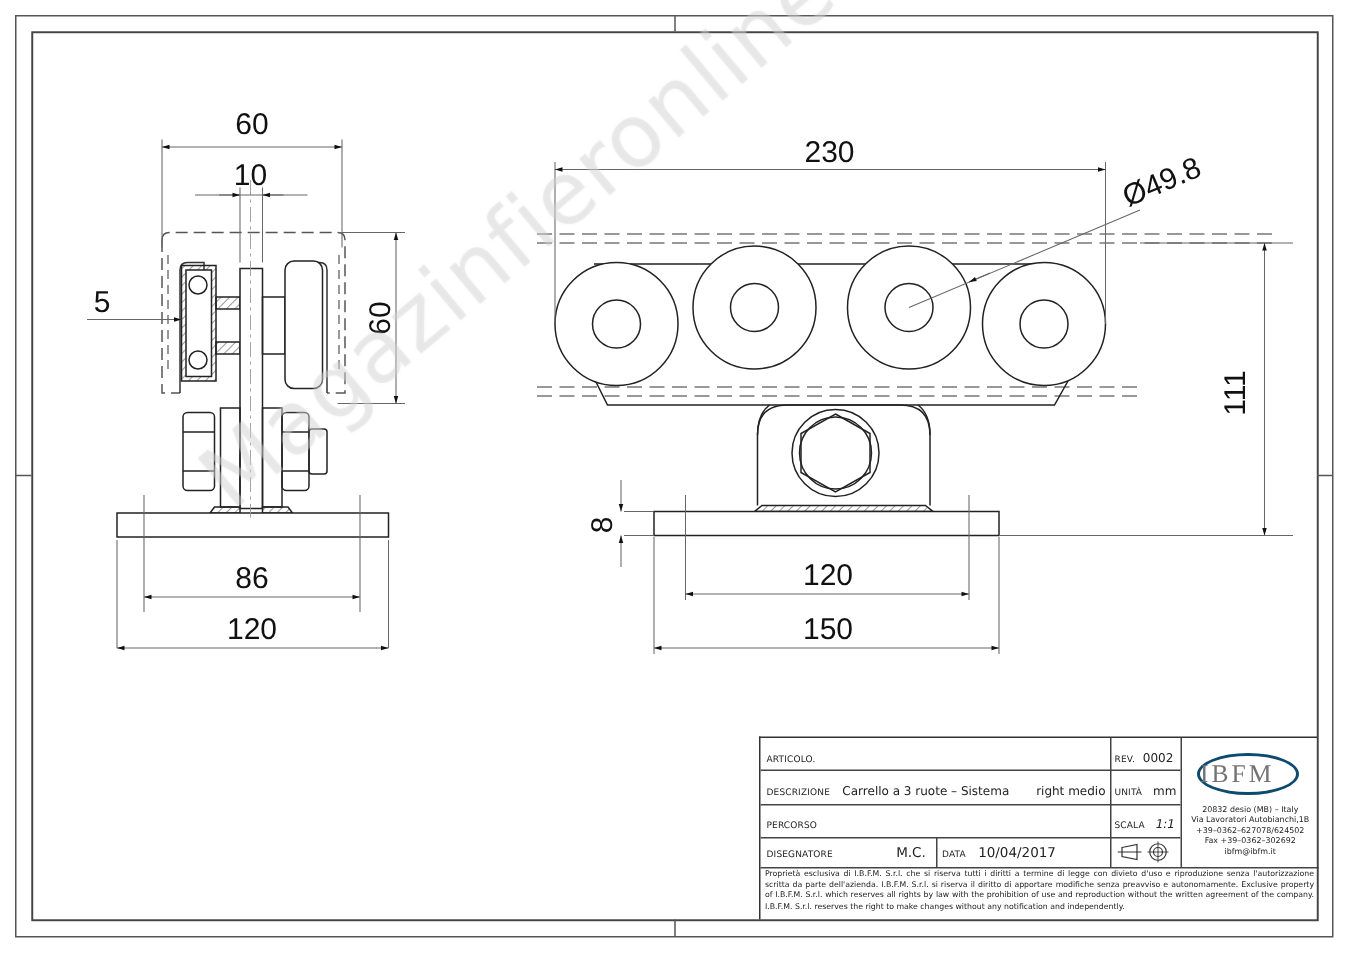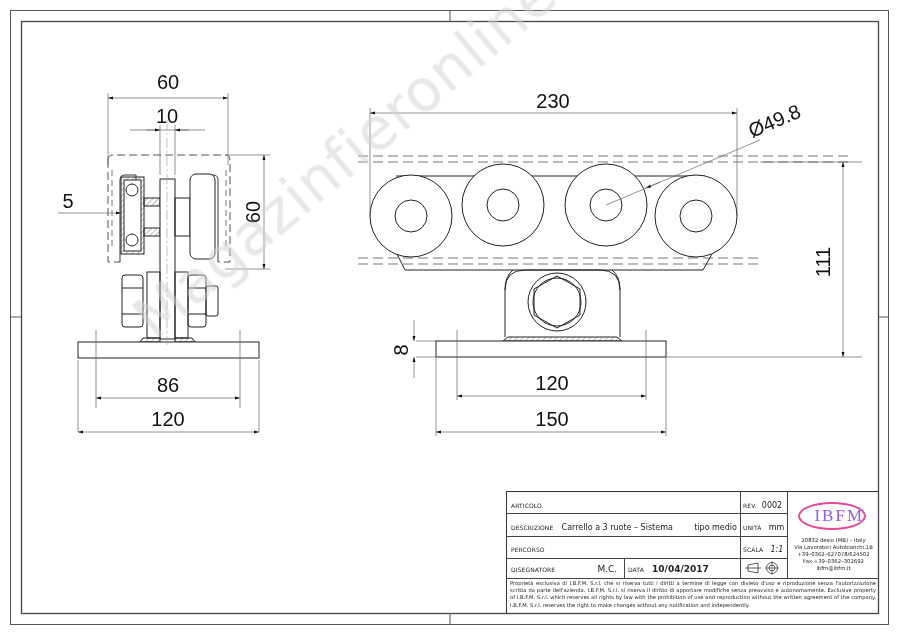--- a/index.html
+++ b/index.html
@@ -8,21 +8,21 @@
   svg text { font-family: "Liberation Sans", sans-serif; }
   .dim-text { font-size: 20px; fill: #111; }
   .tb { position: absolute; left: 506px; top: 491px; width: 372px; height: 122px; border-left: 1px solid #333; border-top: 1px solid #333; box-sizing: border-box; font-family: "DejaVu Sans", sans-serif; }
   .tb .cell { position: absolute; box-sizing: border-box; font-size: 7px; color: #222; }
   .tb .lbl { font-size: 6px; letter-spacing: 0.1px; }
   .tb .val { font-size: 8px; margin-left: 6px; }
   .tb .hline { position: absolute; height: 0; border-top: 1px solid #444; }
   .tb .vline { position: absolute; width: 0; border-left: 1px solid #444; }
   .legal { position: absolute; left: 3px; top: 88px; width: 366px; font-size: 5.2px; line-height: 7.2px; text-align: justify; color: #222; }
   .logo-box { position: absolute; left: 281px; top: 0; width: 91px; height: 86px; }
-  .logo-oval { position: absolute; left: 10px; top: 10px; width: 68px; height: 28px; border: 2px solid #ec4899; border-radius: 50%; box-sizing: border-box; text-align: right; font-family: "Liberation Serif", serif; font-size: 17px; line-height: 24px; letter-spacing: 2px; color: #8b5cf6; }
+  .logo-oval { position: absolute; left: 10px; top: 10px; width: 68px; height: 28px; border: 2px solid #0c4a6e; border-radius: 50%; box-sizing: border-box; text-align: left; font-family: "Liberation Serif", serif; font-size: 17px; line-height: 24px; letter-spacing: 2px; color: #737373; }
   .addr { position: absolute; left: 0; top: 45px; width: 91px; text-align: center; font-size: 5.3px; line-height: 7px; color: #222; }
   .watermark { position: absolute; left: 120px; top: 300px; transform: rotate(-40deg); transform-origin: left top; font-size: 58px; font-family: "DejaVu Sans", sans-serif; color: rgba(200,200,200,0.28); white-space: nowrap; pointer-events: none; letter-spacing: 1px; text-shadow: 0 0 2px rgba(220,220,220,0.35); }
 </style>
 </head>
 <body>
 
 <div id="sheet">
 <svg width="900" height="635" viewBox="0 0 900 635" xmlns="http://www.w3.org/2000/svg">
   <defs>
     <marker id="arr" viewBox="0 0 10 10" refX="10" refY="5" markerWidth="9" markerHeight="5" orient="auto-start-reverse" markerUnits="userSpaceOnUse">
@@ -178,33 +178,33 @@
   <div class="vline" style="left:280px;top:0;height:86px;"></div>
   <div class="vline" style="left:117px;top:66px;height:20px;"></div>
 
   <div class="cell" style="left:4px;top:9px;">
     <span class="lbl">ARTICOLO.</span>
     <span class="val"></span>
   </div>
   <div class="cell" style="left:4px;top:31px;width:228px;">
     <span class="lbl">DESCRIZIONE</span>
     <span class="val">Carrello a 3 ruote – Sistema</span>
-    <span class="val" style="position:absolute;right:2px;top:0;">tipo medio</span>
+    <span class="val" style="position:absolute;right:2px;top:0;">right medio</span>
   </div>
   <div class="cell" style="left:4px;top:53px;">
     <span class="lbl">PERCORSO</span>
     <span class="val"></span>
   </div>
   <div class="cell" style="left:4px;top:72px;">
     <span class="lbl">DISEGNATORE</span>
     <span class="val" style="font-size:9px;margin-left:40px;">M.C.</span>
   </div>
   <div class="cell" style="left:121px;top:72px;">
     <span class="lbl">DATA</span>
-    <span class="val" style="font-size:9px;font-weight:bold;">10/04/2017</span>
+    <span class="val" style="font-size:9px;">10/04/2017</span>
   </div>
   <div class="cell" style="left:236px;top:9px;">
     <span class="lbl">REV.</span>
     <span class="val" style="margin-left:3px;">0002</span>
   </div>
   <div class="cell" style="left:236px;top:31px;">
     <span class="lbl">UNITÀ</span>
     <span class="val" style="margin-left:5px;">mm</span>
   </div>
   <div class="cell" style="left:236px;top:53px;">

